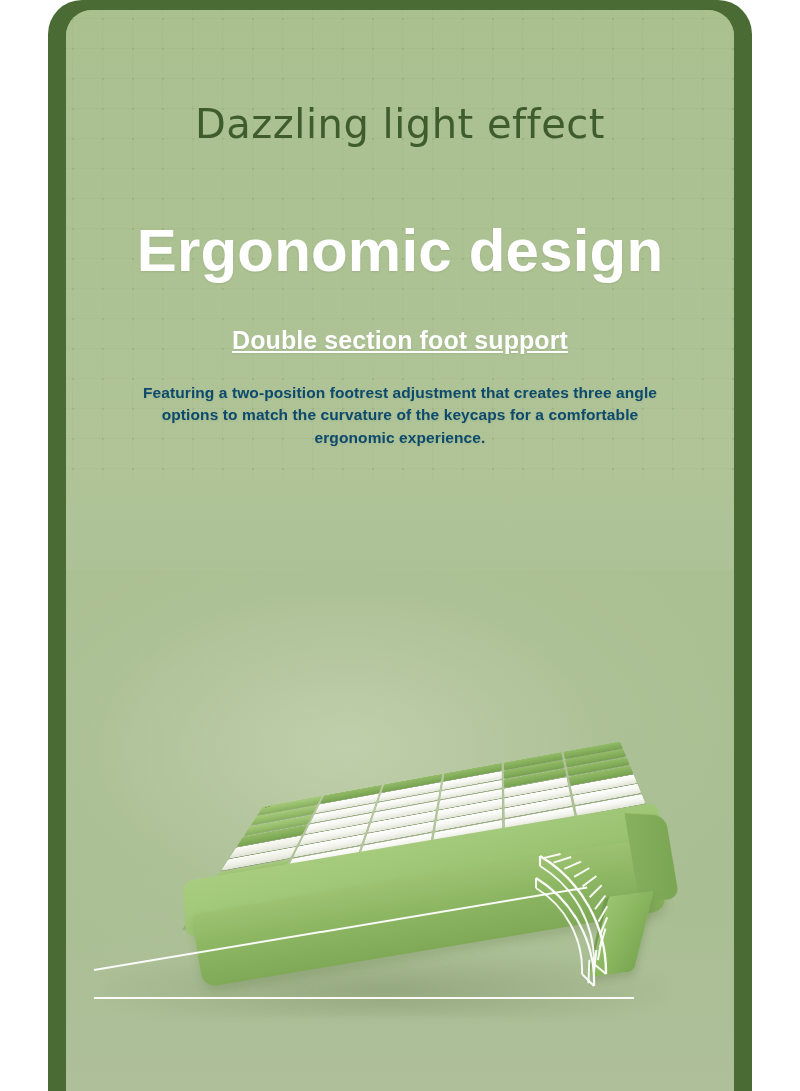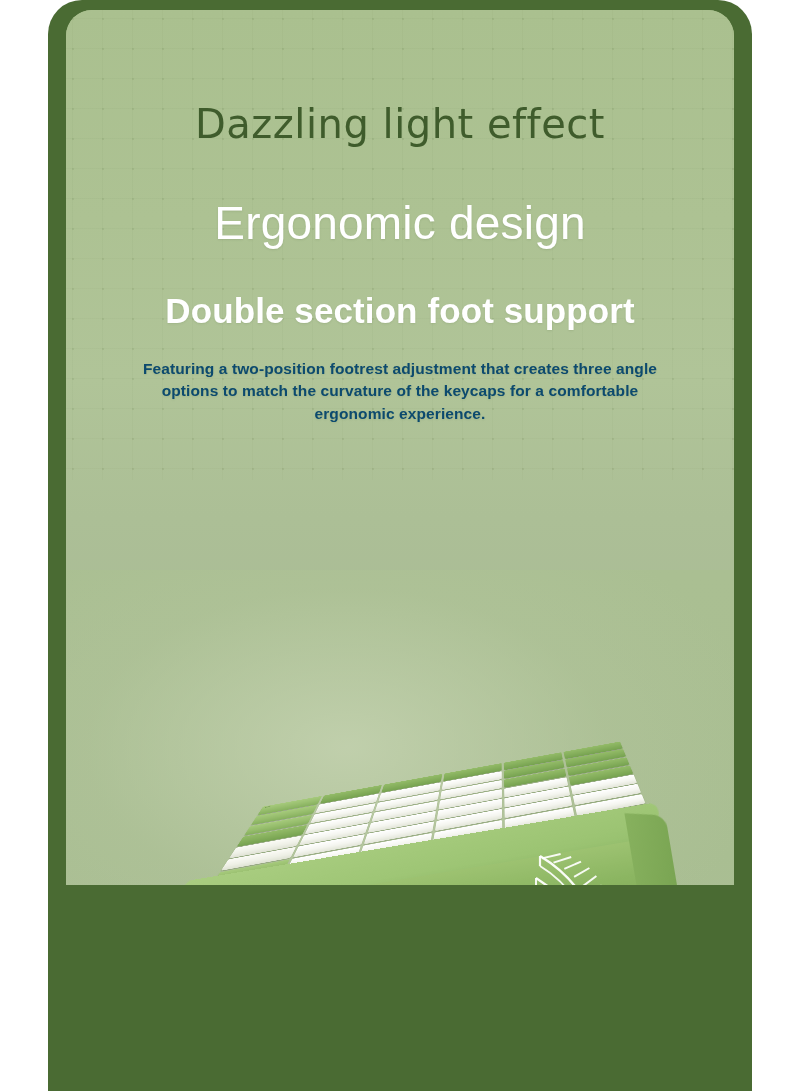--- a/index.html
+++ b/index.html
@@ -31,21 +31,21 @@
     border-radius: 34px 34px 0 0;
     overflow: hidden;
   }
 
   
   .panel {
     position: absolute;
     left: 18px;
     top: 10px;
     width: 668px;
-    height: 875px;
+    height: 1081px;
     background: #aac08f;
     border-radius: 26px 26px 0 0;
     overflow: hidden;
   }
 
   
   .panel-wash {
     position: absolute;
     inset: 0;
     background:
@@ -96,37 +96,38 @@
     font-family: "DejaVu Sans", sans-serif;
     font-size: 40px;
     font-weight: 400;
     letter-spacing: 0.5px;
     color: #3f5c2c;
     line-height: 1.1;
     white-space: nowrap;
   }
 
   .headline {
-    margin-top: 52px;
-    font-size: 46px;
-    font-weight: normal;
+    margin-top: 72px;
+    font-size: 60px;
+    font-weight: bold;
     color: #ffffff;
     letter-spacing: 0.2px;
     line-height: 1.1;
     text-shadow: 0 1px 2px rgba(90,110,70,0.18);
   }
 
   .subhead {
     margin-top: 42px;
-    font-size: 35px;
+    font-size: 25px;
     font-weight: bold;
     color: #ffffff;
     letter-spacing: 0.1px;
     line-height: 1.15;
     text-shadow: 0 1px 2px rgba(90,110,70,0.16);
+    text-decoration: underline;
   }
 
   .bodytext {
     margin: 27px auto 0 auto;
     width: 530px;
     font-size: 15.5px;
     font-weight: bold;
     color: #0c4a6e;
     line-height: 1.45;
     letter-spacing: 0.1px;

